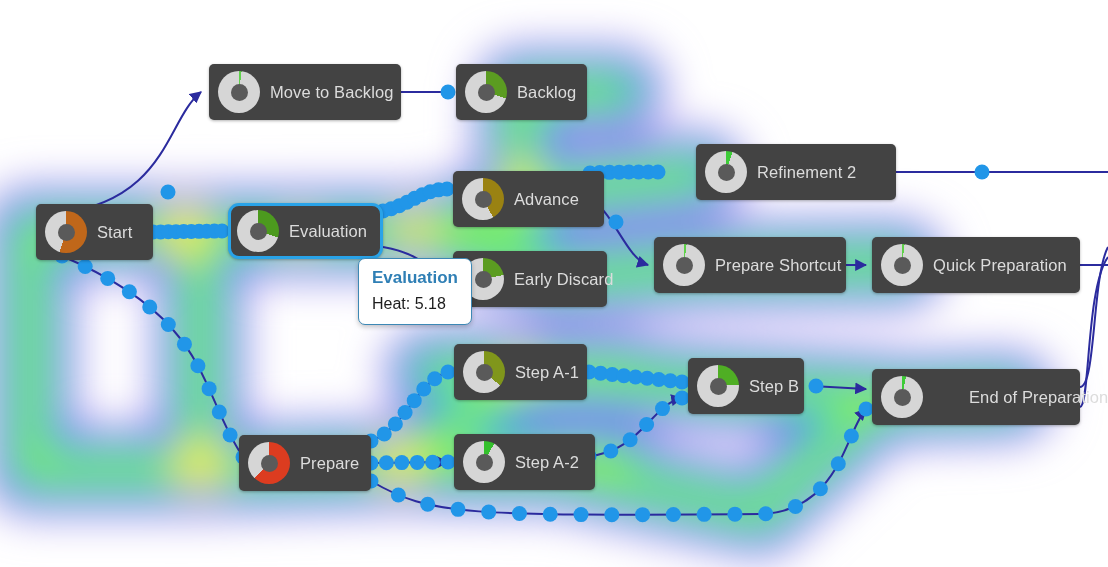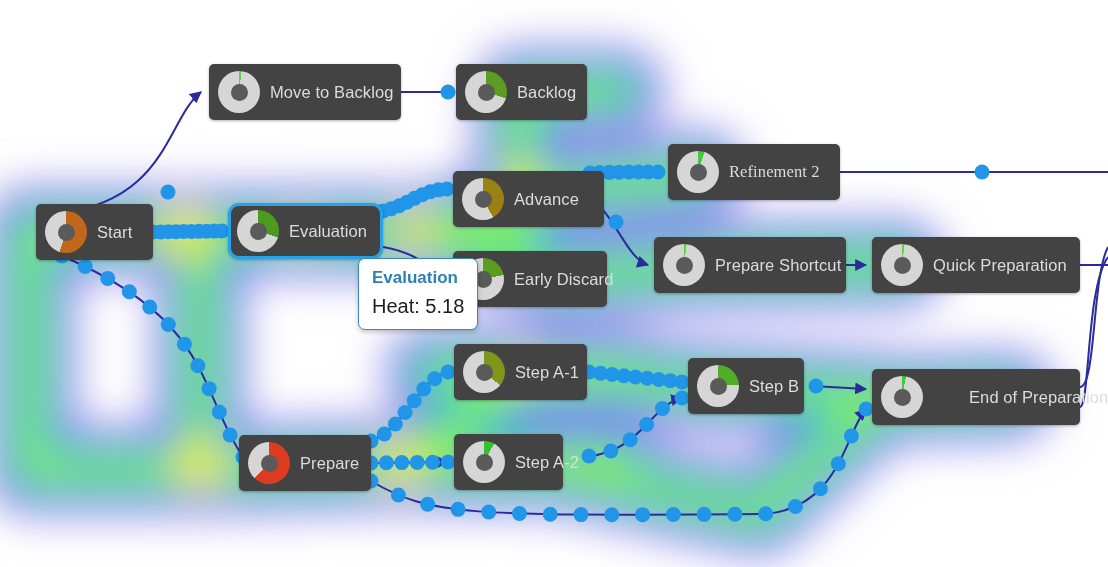--- a/index.html
+++ b/index.html
@@ -96,21 +96,21 @@
     padding: 8px 13px 9px 13px;
     box-shadow: 0 2px 5px rgba(0,0,0,0.22);
     line-height: 1.35;
   }
   #tooltip .tt-title {
     font-size: 17px;
     font-weight: bold;
     color: #2f7fb5;
   }
   #tooltip .tt-metric {
-    font-size: 20px;
+    font-size: 16px;
     color: #1d1d1d;
     margin-top: 3px;
   }
 </style>
 </head>
 <body>
 
 <div id="canvas">
 
   <svg id="heat-layer" viewBox="0 0 1108 567" xmlns="http://www.w3.org/2000/svg">
@@ -361,37 +361,37 @@
         <span class="node-label">Evaluation</span>
       </div>
       <div class="node" style="left: 453px; top: 171px; width: 151px;">
         <div class="donut" style="background: conic-gradient(rgb(154, 130, 18) 0deg, rgb(154, 130, 18) 151.2deg, rgb(214, 214, 214) 151.2deg, rgb(214, 214, 214) 360deg);"></div>
         <span class="node-label">Advance</span>
       </div>
       <div class="node" style="left: 453px; top: 251px; width: 154px;">
         <div class="donut" style="background: conic-gradient(rgb(91, 156, 33) 0deg, rgb(91, 156, 33) 79.2deg, rgb(214, 214, 214) 79.2deg, rgb(214, 214, 214) 360deg);"></div>
         <span class="node-label">Early Discard</span>
       </div>
-      <div class="node" style="left: 668px; top: 144px; width: 172px; font-family: Liberation Serif, serif;">
+      <div class="node" style="left: 696px; top: 144px; width: 200px;">
         <div class="donut" style="background: conic-gradient(rgb(62, 204, 56) 0deg, rgb(62, 204, 56) 18deg, rgb(214, 214, 214) 18deg, rgb(214, 214, 214) 360deg);"></div>
         <span class="node-label">Refinement 2</span>
       </div>
       <div class="node" style="left: 654px; top: 237px; width: 192px;">
         <div class="donut" style="background: conic-gradient(rgb(95, 209, 74) 0deg, rgb(95, 209, 74) 7.2deg, rgb(214, 214, 214) 7.2deg, rgb(214, 214, 214) 360deg);"></div>
         <span class="node-label">Prepare Shortcut</span>
       </div>
       <div class="node" style="left: 872px; top: 237px; width: 208px;">
         <div class="donut" style="background: conic-gradient(rgb(95, 209, 74) 0deg, rgb(95, 209, 74) 7.2deg, rgb(214, 214, 214) 7.2deg, rgb(214, 214, 214) 360deg);"></div>
         <span class="node-label">Quick Preparation</span>
       </div>
       <div class="node" style="left: 454px; top: 344px; width: 133px;">
         <div class="donut" style="background: conic-gradient(rgb(128, 150, 27) 0deg, rgb(128, 150, 27) 129.6deg, rgb(214, 214, 214) 129.6deg, rgb(214, 214, 214) 360deg);"></div>
         <span class="node-label">Step A-1</span>
       </div>
-      <div class="node" style="left: 454px; top: 434px; width: 109px;">
+      <div class="node" style="left: 454px; top: 434px; width: 141px;">
         <div class="donut" style="background: conic-gradient(rgb(52, 193, 44) 0deg, rgb(52, 193, 44) 28.8deg, rgb(214, 214, 214) 28.8deg, rgb(214, 214, 214) 360deg);"></div>
         <span class="node-label">Step A-2</span>
       </div>
       <div class="node" style="left: 688px; top: 358px; width: 116px;">
         <div class="donut" style="background: conic-gradient(rgb(79, 174, 36) 0deg, rgb(79, 174, 36) 86.4deg, rgb(214, 214, 214) 86.4deg, rgb(214, 214, 214) 360deg);"></div>
         <span class="node-label">Step B</span>
       </div>
       <div class="node" style="left: 239px; top: 435px; width: 132px;">
         <div class="donut" style="background: conic-gradient(rgb(220, 60, 32) 0deg, rgb(220, 60, 32) 223.2deg, rgb(214, 214, 214) 223.2deg, rgb(214, 214, 214) 360deg);"></div>
         <span class="node-label">Prepare</span>

